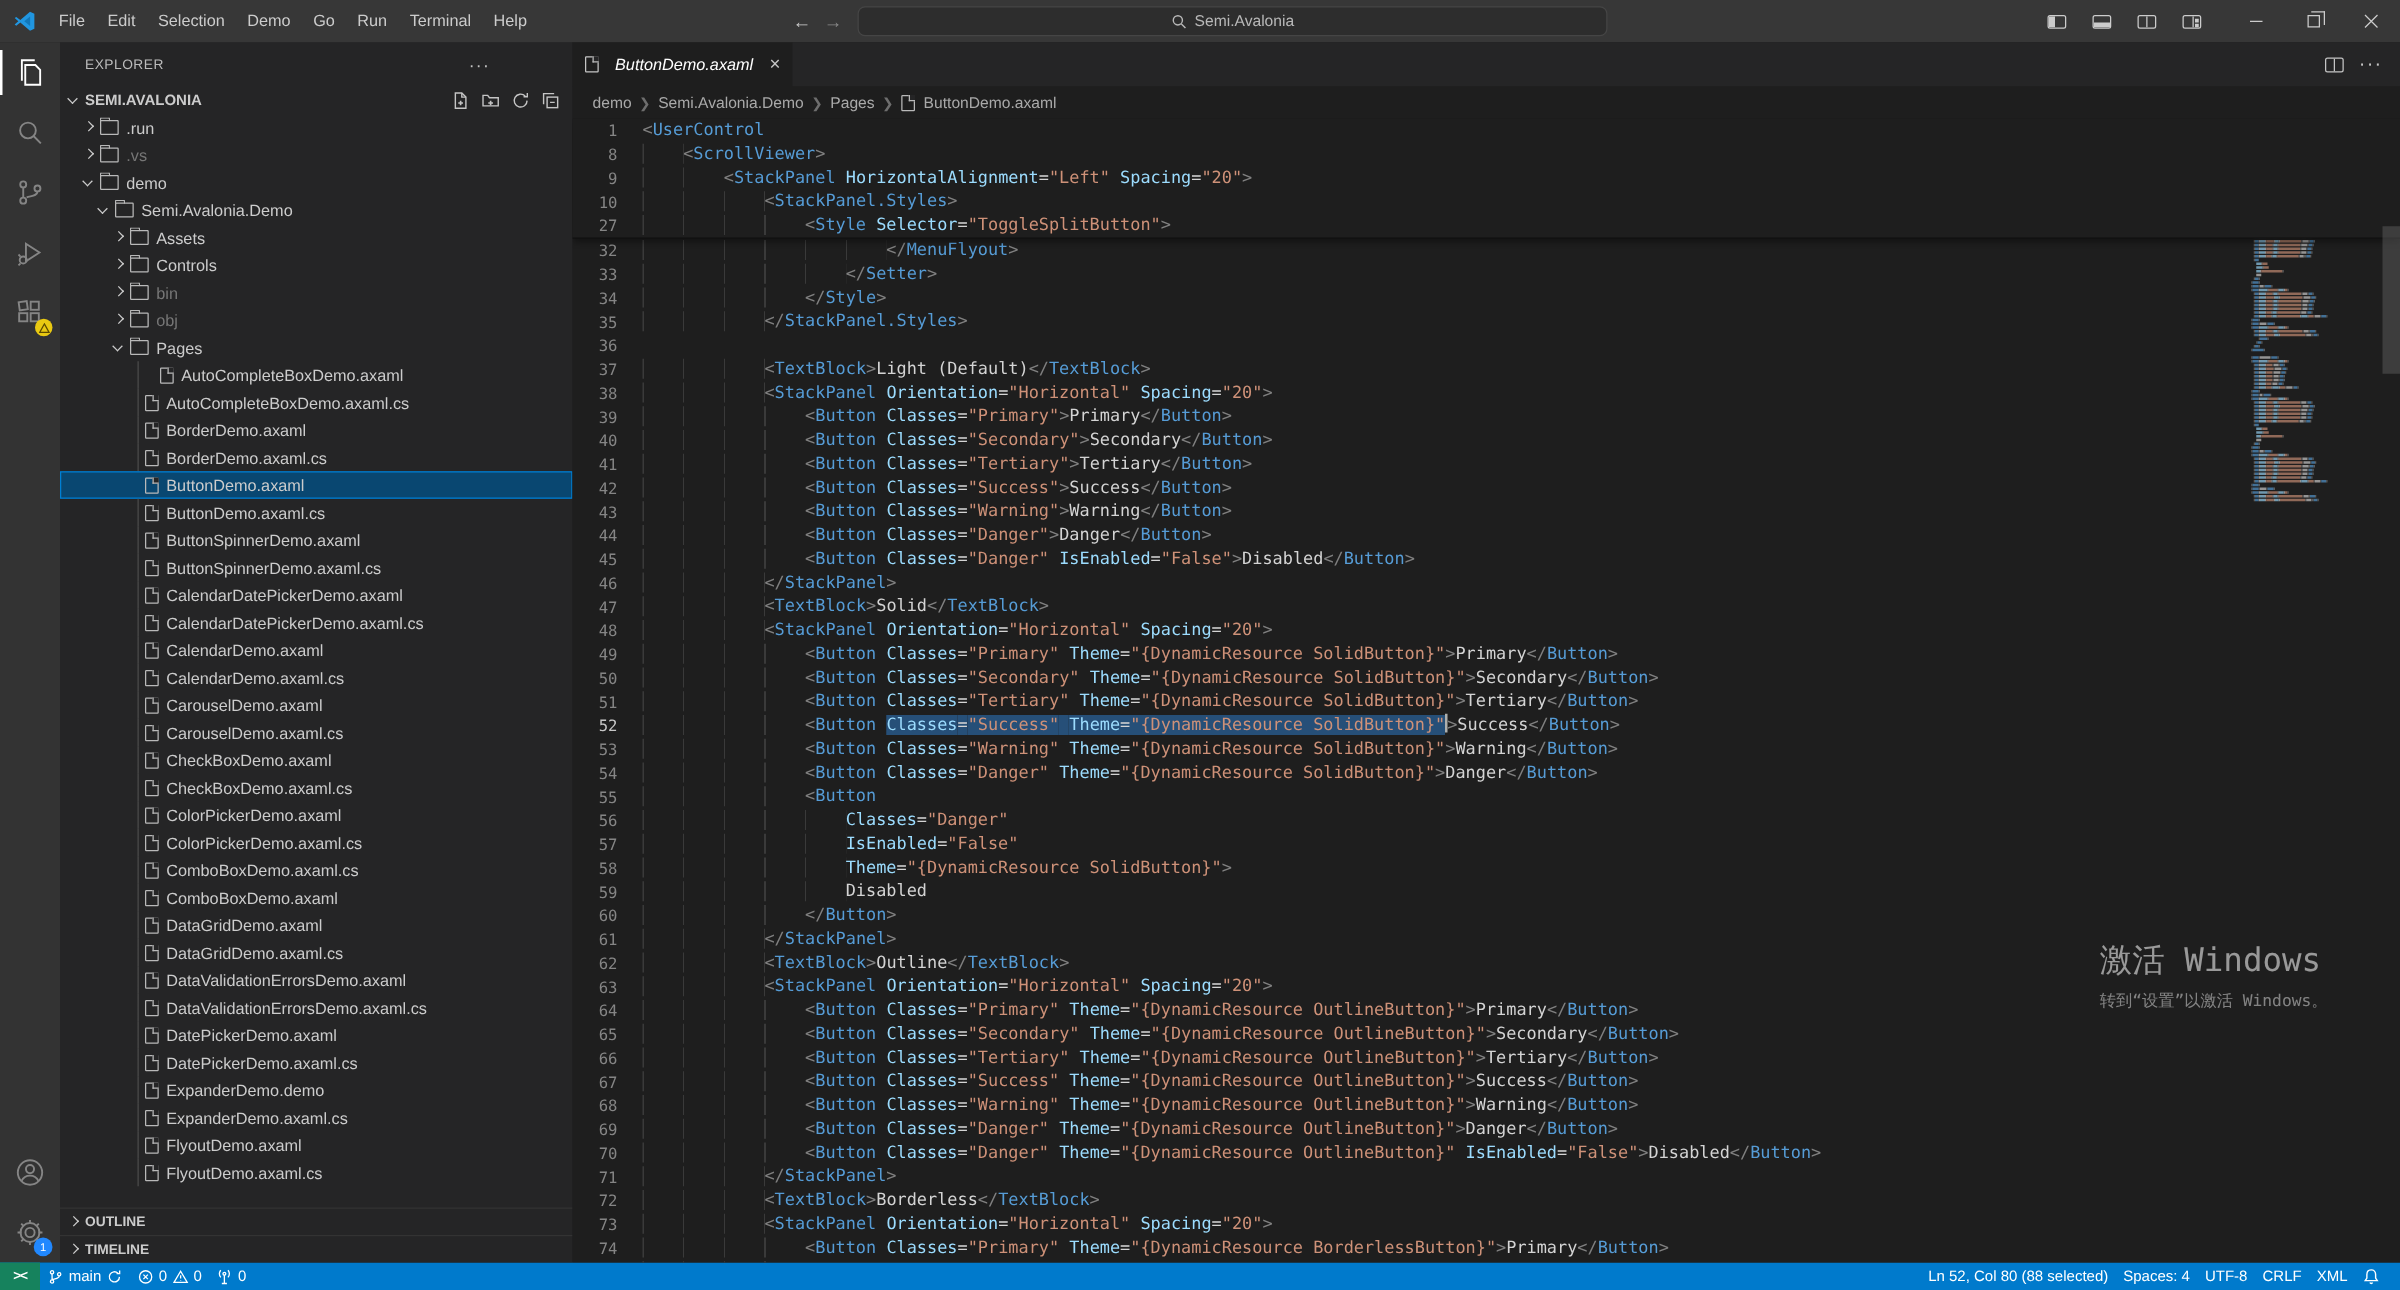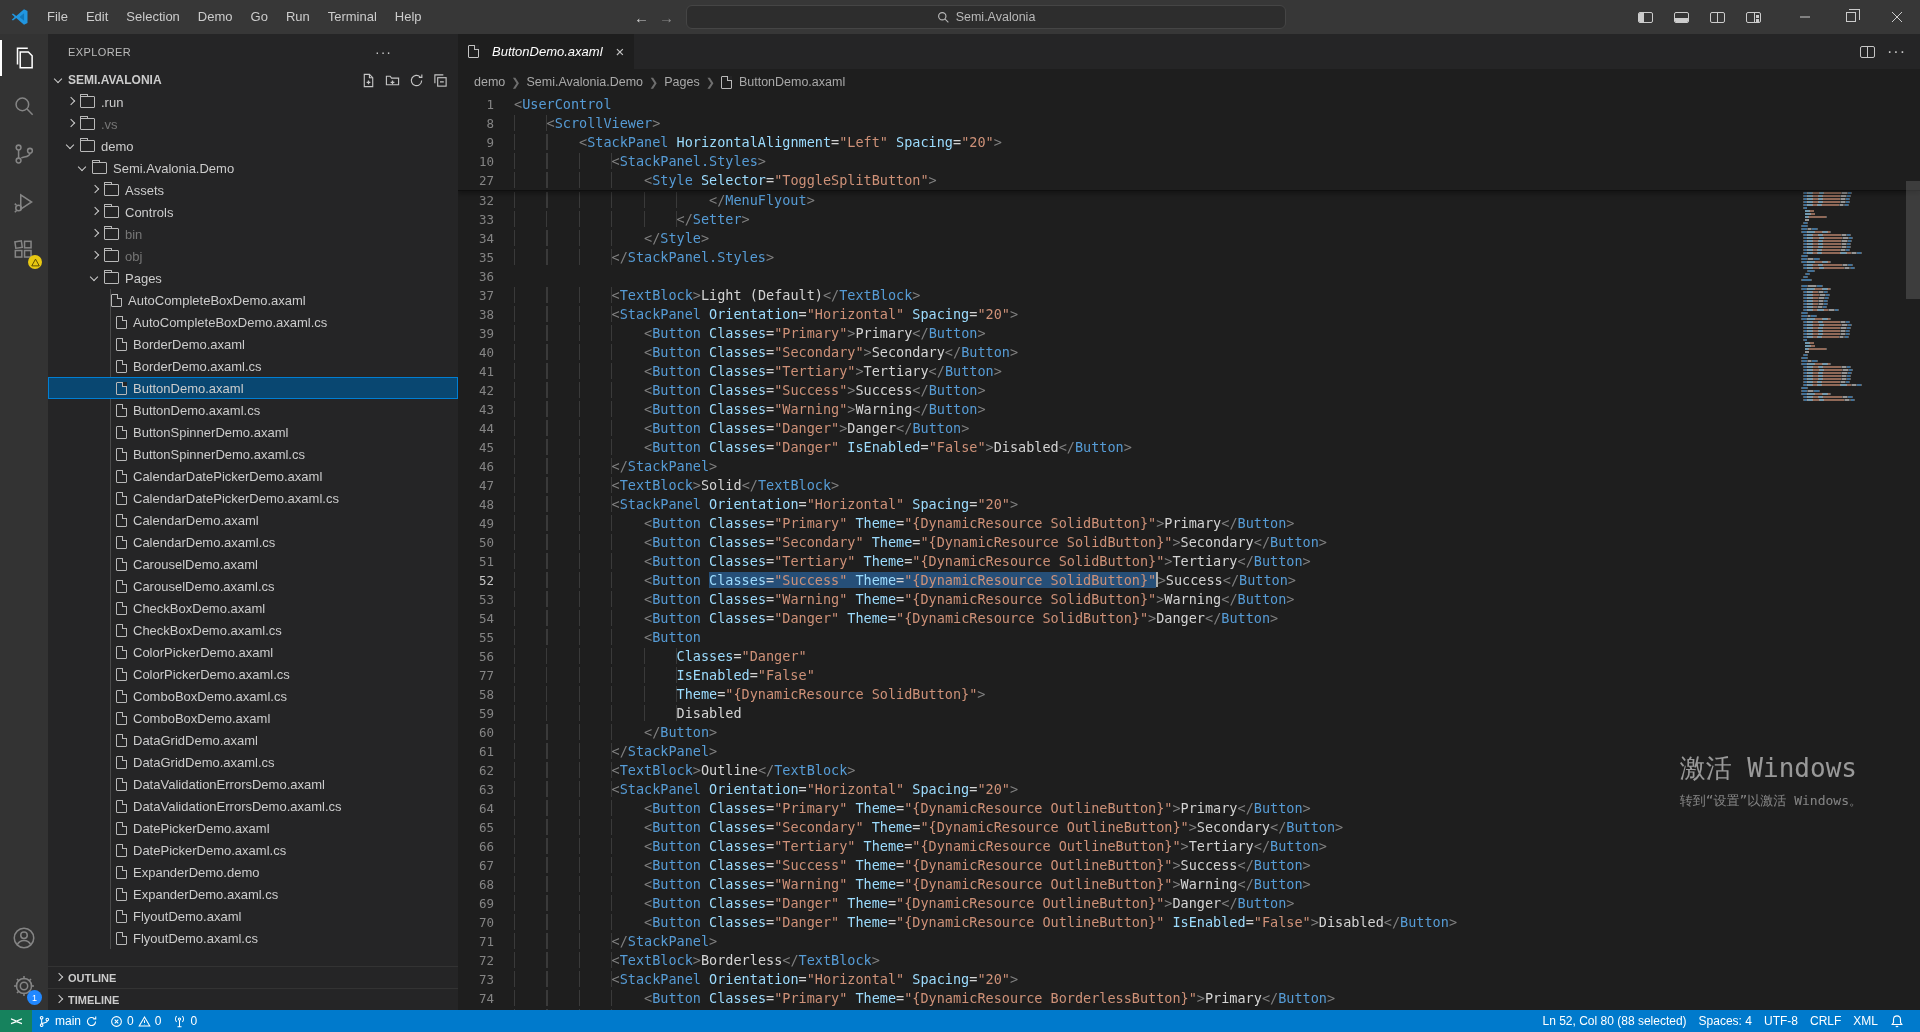--- a/index.html
+++ b/index.html
@@ -307,21 +307,21 @@
           <div class="tree-row dim" style="padding-left: 40px;">
             <span class="chev"></span>
             <span class="ic-folder"></span>
             <span class="lbl">obj</span>
           </div>
           <div class="tree-row" style="padding-left: 40px;">
             <span class="chev down"></span>
             <span class="ic-folder"></span>
             <span class="lbl">Pages</span>
           </div>
-          <div class="tree-row file" style="padding-left: 47px;">
+          <div class="tree-row file" style="padding-left: 64px;">
             <span style="width: 16px; flex: 0 0 auto;"></span>
             <span class="ic-file"></span>
             <span class="lbl">AutoCompleteBoxDemo.axaml</span>
           </div>
           <div class="tree-row file" style="padding-left: 52px;">
             <span style="width: 16px; flex: 0 0 auto;"></span>
             <span class="ic-file"></span>
             <span class="lbl">AutoCompleteBoxDemo.axaml.cs</span>
           </div>
           <div class="tree-row file" style="padding-left: 52px;">
@@ -532,21 +532,21 @@
             <div class="code-line"><span class="ln">47</span><span class="lc"><span class="tk-i">            </span><span class="tk-p">&lt;</span><span class="tk-t">TextBlock</span><span class="tk-p">&gt;</span><span class="tk-x">Solid</span><span class="tk-p">&lt;/</span><span class="tk-t">TextBlock</span><span class="tk-p">&gt;</span></span></div>
             <div class="code-line"><span class="ln">48</span><span class="lc"><span class="tk-i">            </span><span class="tk-p">&lt;</span><span class="tk-t">StackPanel</span><span class="tk-x"> </span><span class="tk-a">Orientation</span><span class="tk-o">=</span><span class="tk-v">"Horizontal"</span><span class="tk-x"> </span><span class="tk-a">Spacing</span><span class="tk-o">=</span><span class="tk-v">"20"</span><span class="tk-p">&gt;</span></span></div>
             <div class="code-line"><span class="ln">49</span><span class="lc"><span class="tk-i">                </span><span class="tk-p">&lt;</span><span class="tk-t">Button</span><span class="tk-x"> </span><span class="tk-a">Classes</span><span class="tk-o">=</span><span class="tk-v">"Primary"</span><span class="tk-x"> </span><span class="tk-a">Theme</span><span class="tk-o">=</span><span class="tk-v">"{DynamicResource SolidButton}"</span><span class="tk-p">&gt;</span><span class="tk-x">Primary</span><span class="tk-p">&lt;/</span><span class="tk-t">Button</span><span class="tk-p">&gt;</span></span></div>
             <div class="code-line"><span class="ln">50</span><span class="lc"><span class="tk-i">                </span><span class="tk-p">&lt;</span><span class="tk-t">Button</span><span class="tk-x"> </span><span class="tk-a">Classes</span><span class="tk-o">=</span><span class="tk-v">"Secondary"</span><span class="tk-x"> </span><span class="tk-a">Theme</span><span class="tk-o">=</span><span class="tk-v">"{DynamicResource SolidButton}"</span><span class="tk-p">&gt;</span><span class="tk-x">Secondary</span><span class="tk-p">&lt;/</span><span class="tk-t">Button</span><span class="tk-p">&gt;</span></span></div>
             <div class="code-line"><span class="ln">51</span><span class="lc"><span class="tk-i">                </span><span class="tk-p">&lt;</span><span class="tk-t">Button</span><span class="tk-x"> </span><span class="tk-a">Classes</span><span class="tk-o">=</span><span class="tk-v">"Tertiary"</span><span class="tk-x"> </span><span class="tk-a">Theme</span><span class="tk-o">=</span><span class="tk-v">"{DynamicResource SolidButton}"</span><span class="tk-p">&gt;</span><span class="tk-x">Tertiary</span><span class="tk-p">&lt;/</span><span class="tk-t">Button</span><span class="tk-p">&gt;</span></span></div>
             <div class="code-line"><span class="ln active">52</span><span class="lc"><span class="tk-i">                </span><span class="tk-p">&lt;</span><span class="tk-t">Button</span><span class="tk-x"> </span><span class="tk-a sel">Classes</span><span class="tk-o sel">=</span><span class="tk-v sel">"Success"</span><span class="tk-x sel"> </span><span class="tk-a sel">Theme</span><span class="tk-o sel">=</span><span class="tk-v sel">"{DynamicResource SolidButton}"</span><span class="cursor"></span><span class="tk-p">&gt;</span><span class="tk-x">Success</span><span class="tk-p">&lt;/</span><span class="tk-t">Button</span><span class="tk-p">&gt;</span></span></div>
             <div class="code-line"><span class="ln">53</span><span class="lc"><span class="tk-i">                </span><span class="tk-p">&lt;</span><span class="tk-t">Button</span><span class="tk-x"> </span><span class="tk-a">Classes</span><span class="tk-o">=</span><span class="tk-v">"Warning"</span><span class="tk-x"> </span><span class="tk-a">Theme</span><span class="tk-o">=</span><span class="tk-v">"{DynamicResource SolidButton}"</span><span class="tk-p">&gt;</span><span class="tk-x">Warning</span><span class="tk-p">&lt;/</span><span class="tk-t">Button</span><span class="tk-p">&gt;</span></span></div>
             <div class="code-line"><span class="ln">54</span><span class="lc"><span class="tk-i">                </span><span class="tk-p">&lt;</span><span class="tk-t">Button</span><span class="tk-x"> </span><span class="tk-a">Classes</span><span class="tk-o">=</span><span class="tk-v">"Danger"</span><span class="tk-x"> </span><span class="tk-a">Theme</span><span class="tk-o">=</span><span class="tk-v">"{DynamicResource SolidButton}"</span><span class="tk-p">&gt;</span><span class="tk-x">Danger</span><span class="tk-p">&lt;/</span><span class="tk-t">Button</span><span class="tk-p">&gt;</span></span></div>
             <div class="code-line"><span class="ln">55</span><span class="lc"><span class="tk-i">                </span><span class="tk-p">&lt;</span><span class="tk-t">Button</span></span></div>
             <div class="code-line"><span class="ln">56</span><span class="lc"><span class="tk-i">                    </span><span class="tk-a">Classes</span><span class="tk-o">=</span><span class="tk-v">"Danger"</span></span></div>
-            <div class="code-line"><span class="ln">77</span><span class="lc"><span class="tk-i">                    </span><span class="tk-a">IsEnabled</span><span class="tk-o">=</span><span class="tk-v">"False"</span></span></div>
+            <div class="code-line"><span class="ln">57</span><span class="lc"><span class="tk-i">                    </span><span class="tk-a">IsEnabled</span><span class="tk-o">=</span><span class="tk-v">"False"</span></span></div>
             <div class="code-line"><span class="ln">58</span><span class="lc"><span class="tk-i">                    </span><span class="tk-a">Theme</span><span class="tk-o">=</span><span class="tk-v">"{DynamicResource SolidButton}"</span><span class="tk-p">&gt;</span></span></div>
             <div class="code-line"><span class="ln">59</span><span class="lc"><span class="tk-i">                    </span><span class="tk-x">Disabled</span></span></div>
             <div class="code-line"><span class="ln">60</span><span class="lc"><span class="tk-i">                </span><span class="tk-p">&lt;/</span><span class="tk-t">Button</span><span class="tk-p">&gt;</span></span></div>
             <div class="code-line"><span class="ln">61</span><span class="lc"><span class="tk-i">            </span><span class="tk-p">&lt;/</span><span class="tk-t">StackPanel</span><span class="tk-p">&gt;</span></span></div>
             <div class="code-line"><span class="ln">62</span><span class="lc"><span class="tk-i">            </span><span class="tk-p">&lt;</span><span class="tk-t">TextBlock</span><span class="tk-p">&gt;</span><span class="tk-x">Outline</span><span class="tk-p">&lt;/</span><span class="tk-t">TextBlock</span><span class="tk-p">&gt;</span></span></div>
             <div class="code-line"><span class="ln">63</span><span class="lc"><span class="tk-i">            </span><span class="tk-p">&lt;</span><span class="tk-t">StackPanel</span><span class="tk-x"> </span><span class="tk-a">Orientation</span><span class="tk-o">=</span><span class="tk-v">"Horizontal"</span><span class="tk-x"> </span><span class="tk-a">Spacing</span><span class="tk-o">=</span><span class="tk-v">"20"</span><span class="tk-p">&gt;</span></span></div>
             <div class="code-line"><span class="ln">64</span><span class="lc"><span class="tk-i">                </span><span class="tk-p">&lt;</span><span class="tk-t">Button</span><span class="tk-x"> </span><span class="tk-a">Classes</span><span class="tk-o">=</span><span class="tk-v">"Primary"</span><span class="tk-x"> </span><span class="tk-a">Theme</span><span class="tk-o">=</span><span class="tk-v">"{DynamicResource OutlineButton}"</span><span class="tk-p">&gt;</span><span class="tk-x">Primary</span><span class="tk-p">&lt;/</span><span class="tk-t">Button</span><span class="tk-p">&gt;</span></span></div>
             <div class="code-line"><span class="ln">65</span><span class="lc"><span class="tk-i">                </span><span class="tk-p">&lt;</span><span class="tk-t">Button</span><span class="tk-x"> </span><span class="tk-a">Classes</span><span class="tk-o">=</span><span class="tk-v">"Secondary"</span><span class="tk-x"> </span><span class="tk-a">Theme</span><span class="tk-o">=</span><span class="tk-v">"{DynamicResource OutlineButton}"</span><span class="tk-p">&gt;</span><span class="tk-x">Secondary</span><span class="tk-p">&lt;/</span><span class="tk-t">Button</span><span class="tk-p">&gt;</span></span></div>
             <div class="code-line"><span class="ln">66</span><span class="lc"><span class="tk-i">                </span><span class="tk-p">&lt;</span><span class="tk-t">Button</span><span class="tk-x"> </span><span class="tk-a">Classes</span><span class="tk-o">=</span><span class="tk-v">"Tertiary"</span><span class="tk-x"> </span><span class="tk-a">Theme</span><span class="tk-o">=</span><span class="tk-v">"{DynamicResource OutlineButton}"</span><span class="tk-p">&gt;</span><span class="tk-x">Tertiary</span><span class="tk-p">&lt;/</span><span class="tk-t">Button</span><span class="tk-p">&gt;</span></span></div>
             <div class="code-line"><span class="ln">67</span><span class="lc"><span class="tk-i">                </span><span class="tk-p">&lt;</span><span class="tk-t">Button</span><span class="tk-x"> </span><span class="tk-a">Classes</span><span class="tk-o">=</span><span class="tk-v">"Success"</span><span class="tk-x"> </span><span class="tk-a">Theme</span><span class="tk-o">=</span><span class="tk-v">"{DynamicResource OutlineButton}"</span><span class="tk-p">&gt;</span><span class="tk-x">Success</span><span class="tk-p">&lt;/</span><span class="tk-t">Button</span><span class="tk-p">&gt;</span></span></div>

